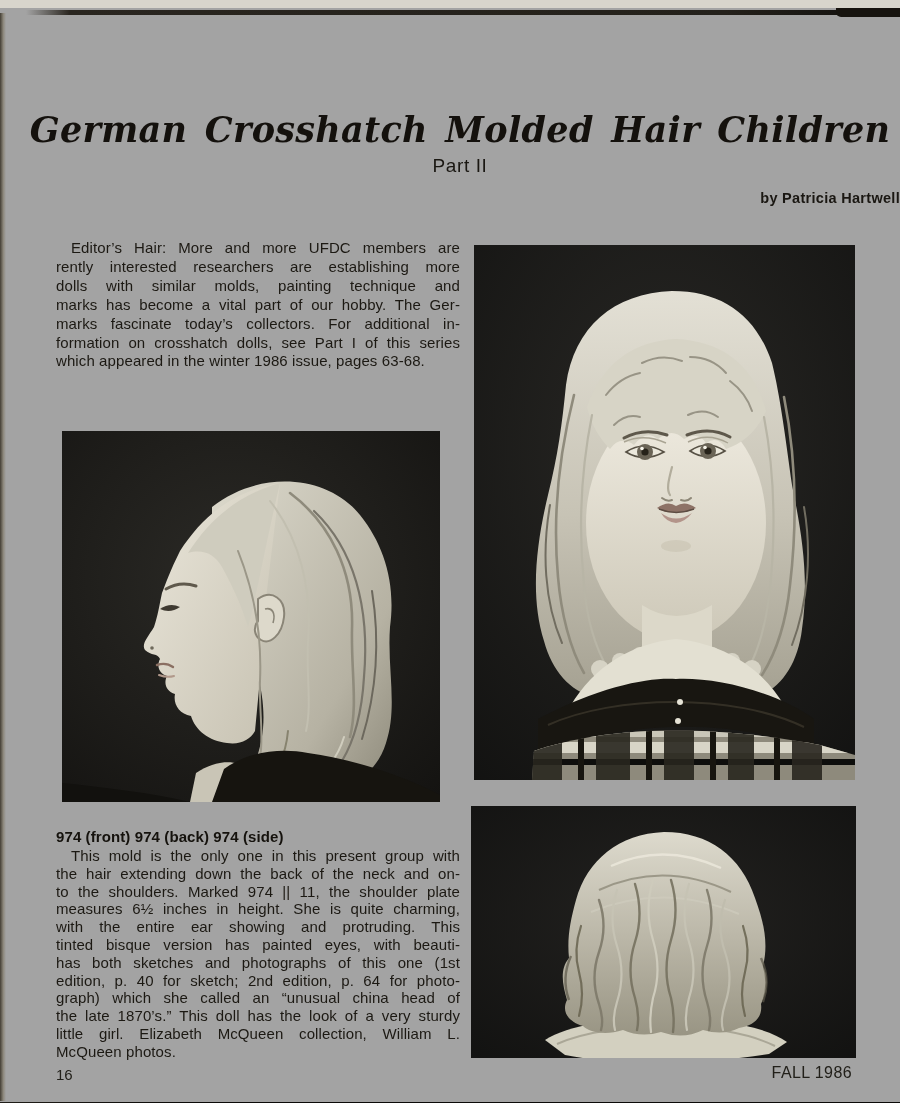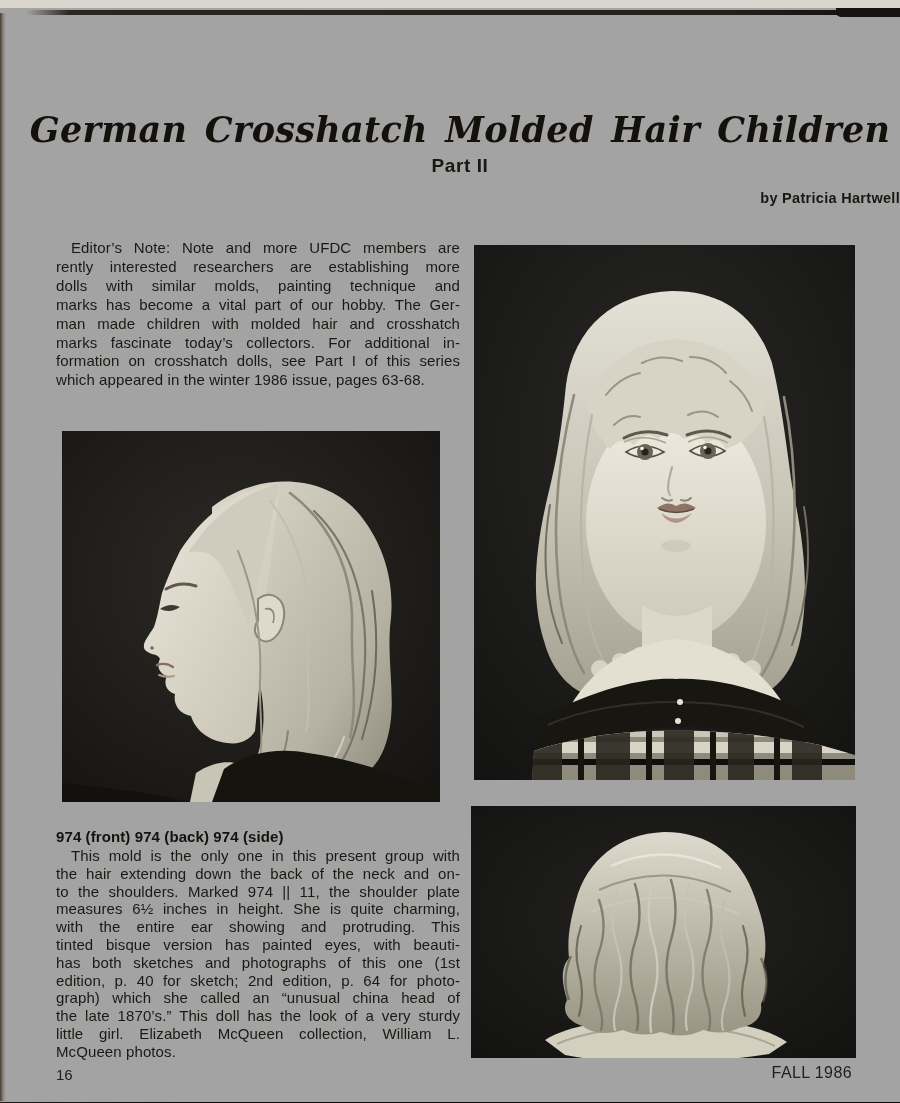--- a/index.html
+++ b/index.html
@@ -19,21 +19,21 @@
     background:linear-gradient(to right, #201d18, #0b0a08 20%, #0b0a08); }
 
   
   .title {
     position:absolute; top:78px; left:20px; right:0; text-align:center;
     font-family:"DejaVu Serif", serif; font-style:italic; font-weight:bold;
     font-size:35px; letter-spacing:0.3px; word-spacing:5px; color:#14110d;
   }
   .part {
     position:absolute; top:131px; left:20px; right:0; text-align:center;
-    font-size:19px; font-weight:bold; letter-spacing:0.6px; color:#1a1712;
+    font-size:19px; font-weight:normal; letter-spacing:0.6px; color:#1a1712;
   }
   .byline {
     position:absolute; top:167px; left:20px; right:0; text-align:right;
     font-size:14.5px; font-weight:bold; letter-spacing:0.3px; color:#1a1712;
   }
 
   
   .para { position:absolute; left:56px; width:404px; font-size:15px; color:#1c1913; }
   .editors-note { top:231px; line-height:18.9px; }
   .body-copy   { top:839px; line-height:17.8px; }
@@ -62,25 +62,24 @@
   <div class="scan-top"></div>
   <div class="scan-corner-tr"></div>
   <div class="scan-left"></div>
   <div class="scan-bottom"></div>
 
   <h1 class="title">German Crosshatch Molded Hair Children</h1>
   <h2 class="part">Part II</h2>
   <h3 class="byline">by Patricia Hartwell</h3>
 
   <div class="para editors-note">
-      <div class="jline">Editor’s Note: Note and more UFDC members are</div>
+      <div class="jline">Editor’s Hair: More and more UFDC members are</div>
       <div class="jline">rently interested researchers are establishing more</div>
       <div class="jline">dolls with similar molds, painting technique and</div>
       <div class="jline">marks has become a vital part of our hobby. The Ger-</div>
-      <div class="jline">man made children with molded hair and crosshatch</div>
       <div class="jline">marks fascinate today’s collectors. For additional in-</div>
       <div class="jline">formation on crosshatch dolls, see Part I of this series</div>
       <div class="jline">which appeared in the winter 1986 issue, pages 63-68.</div>
     </div>
 
   <figure class="photo-side">
     <svg viewBox="0 0 378 371" preserveAspectRatio="none">
       <defs>
         <radialGradient id="sbg" cx="45%" cy="40%" r="80%">
           <stop offset="0" stop-color="#2b2a26"></stop>

